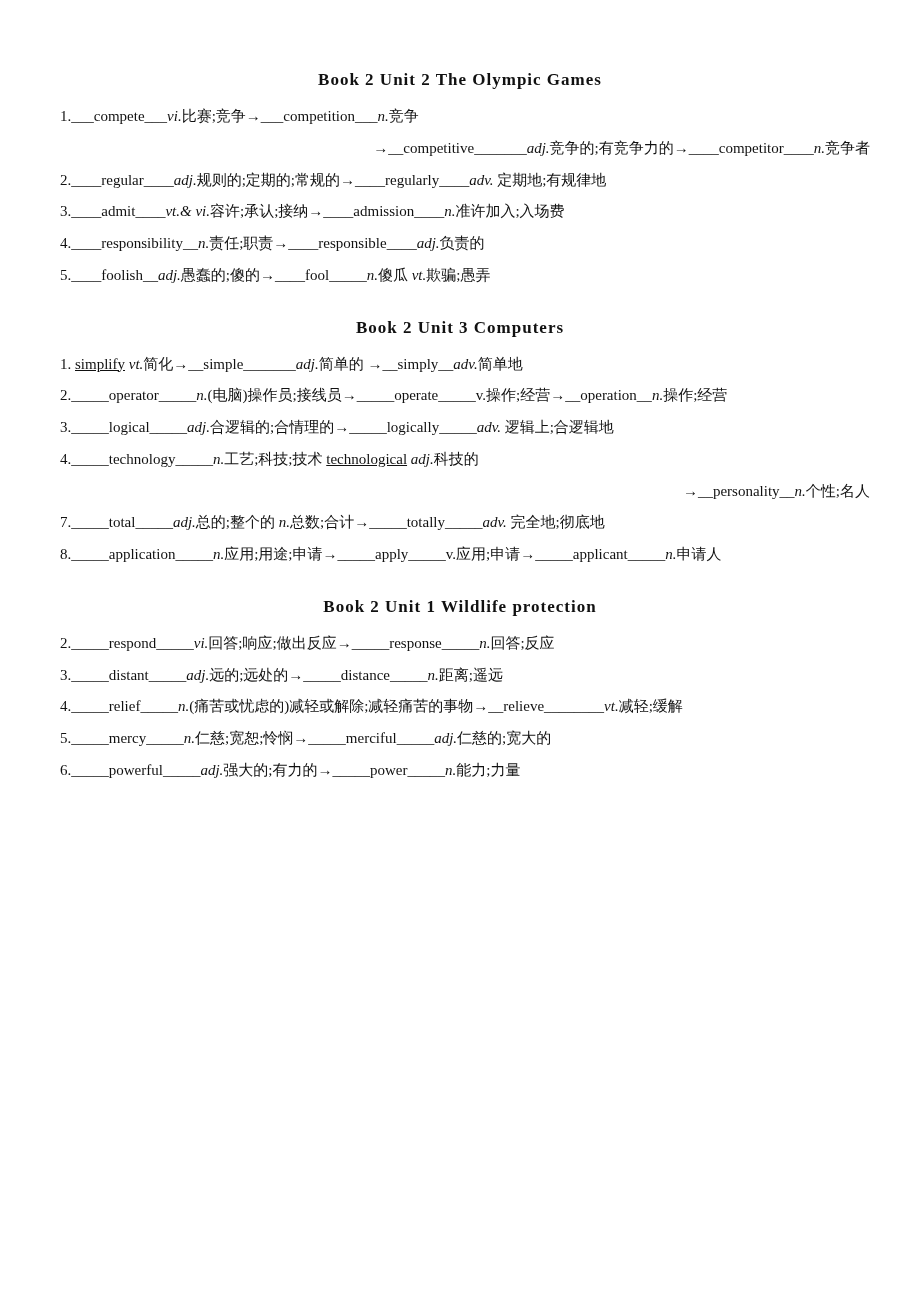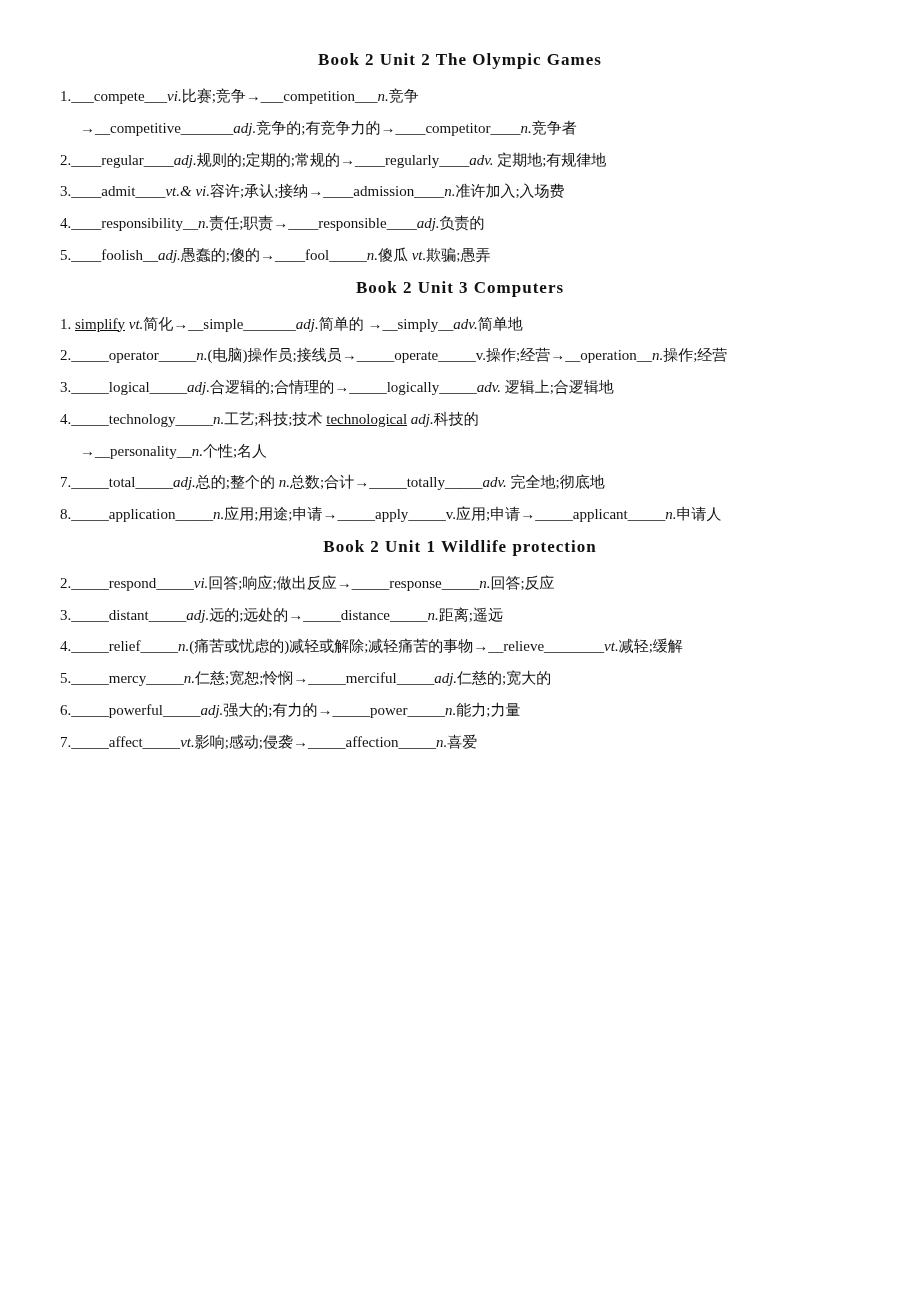--- a/index.html
+++ b/index.html
@@ -9,30 +9,31 @@
       font-size: 15px;
       color: #111;
       padding: 40px 50px;
       width: 920px;
       min-height: 1302px;
     }
     .section-title {
       text-align: center;
       font-weight: bold;
       font-size: 17px;
-      margin: 10px 0 14px 0;
+      margin: 30px 0 14px 0;
       letter-spacing: 1px;
     }
     .entry {
       margin-bottom: 7px;
       line-height: 1.65;
       padding-left: 10px;
     }
     .entry.indent {
       padding-left: 30px;
+      text-align: right;
     }
     u {
       text-decoration: underline;
     }
     em {
       font-style: italic;
     }
   </style>
 </head>
 <body>
@@ -52,15 +53,14 @@
     <div class="entry">4._____technology_____<em>n.</em>工艺;科技;技术 <u>technological</u> <em>adj.</em>科技的</div>
     <div class="entry indent">→__personality__<em>n.</em>个性;名人</div>
     <div class="entry">7._____total_____<em>adj.</em>总的;整个的 <em>n.</em>总数;合计→_____totally_____<em>adv.</em>&nbsp;完全地;彻底地</div>
     <div class="entry">8._____application_____<em>n.</em>应用;用途;申请→_____apply_____v.应用;申请→_____applicant_____<em>n.</em>申请人</div>
     <div class="section-title">Book 2    Unit 1    Wildlife protection</div>
     <div class="entry">2._____respond_____<em>vi.</em>回答;响应;做出反应→_____response_____<em>n.</em>回答;反应</div>
     <div class="entry">3._____distant_____<em>adj.</em>远的;远处的→_____distance_____<em>n.</em>距离;遥远</div>
     <div class="entry">4._____relief_____<em>n.</em>(痛苦或忧虑的)减轻或解除;减轻痛苦的事物→__relieve________<em>vt.</em>减轻;缓解</div>
     <div class="entry">5._____mercy_____<em>n.</em>仁慈;宽恕;怜悯→_____merciful_____<em>adj.</em>仁慈的;宽大的</div>
     <div class="entry">6._____powerful_____<em>adj.</em>强大的;有力的→_____power_____<em>n.</em>能力;力量</div>
-    <div class="entry">7._____affect_____<em>vt.</em>影响;感动;侵袭→_____affection_____<em>n.</em>喜爱</div>
     <div class="entry">&nbsp;</div>
   </div>
 
 </body></html>

